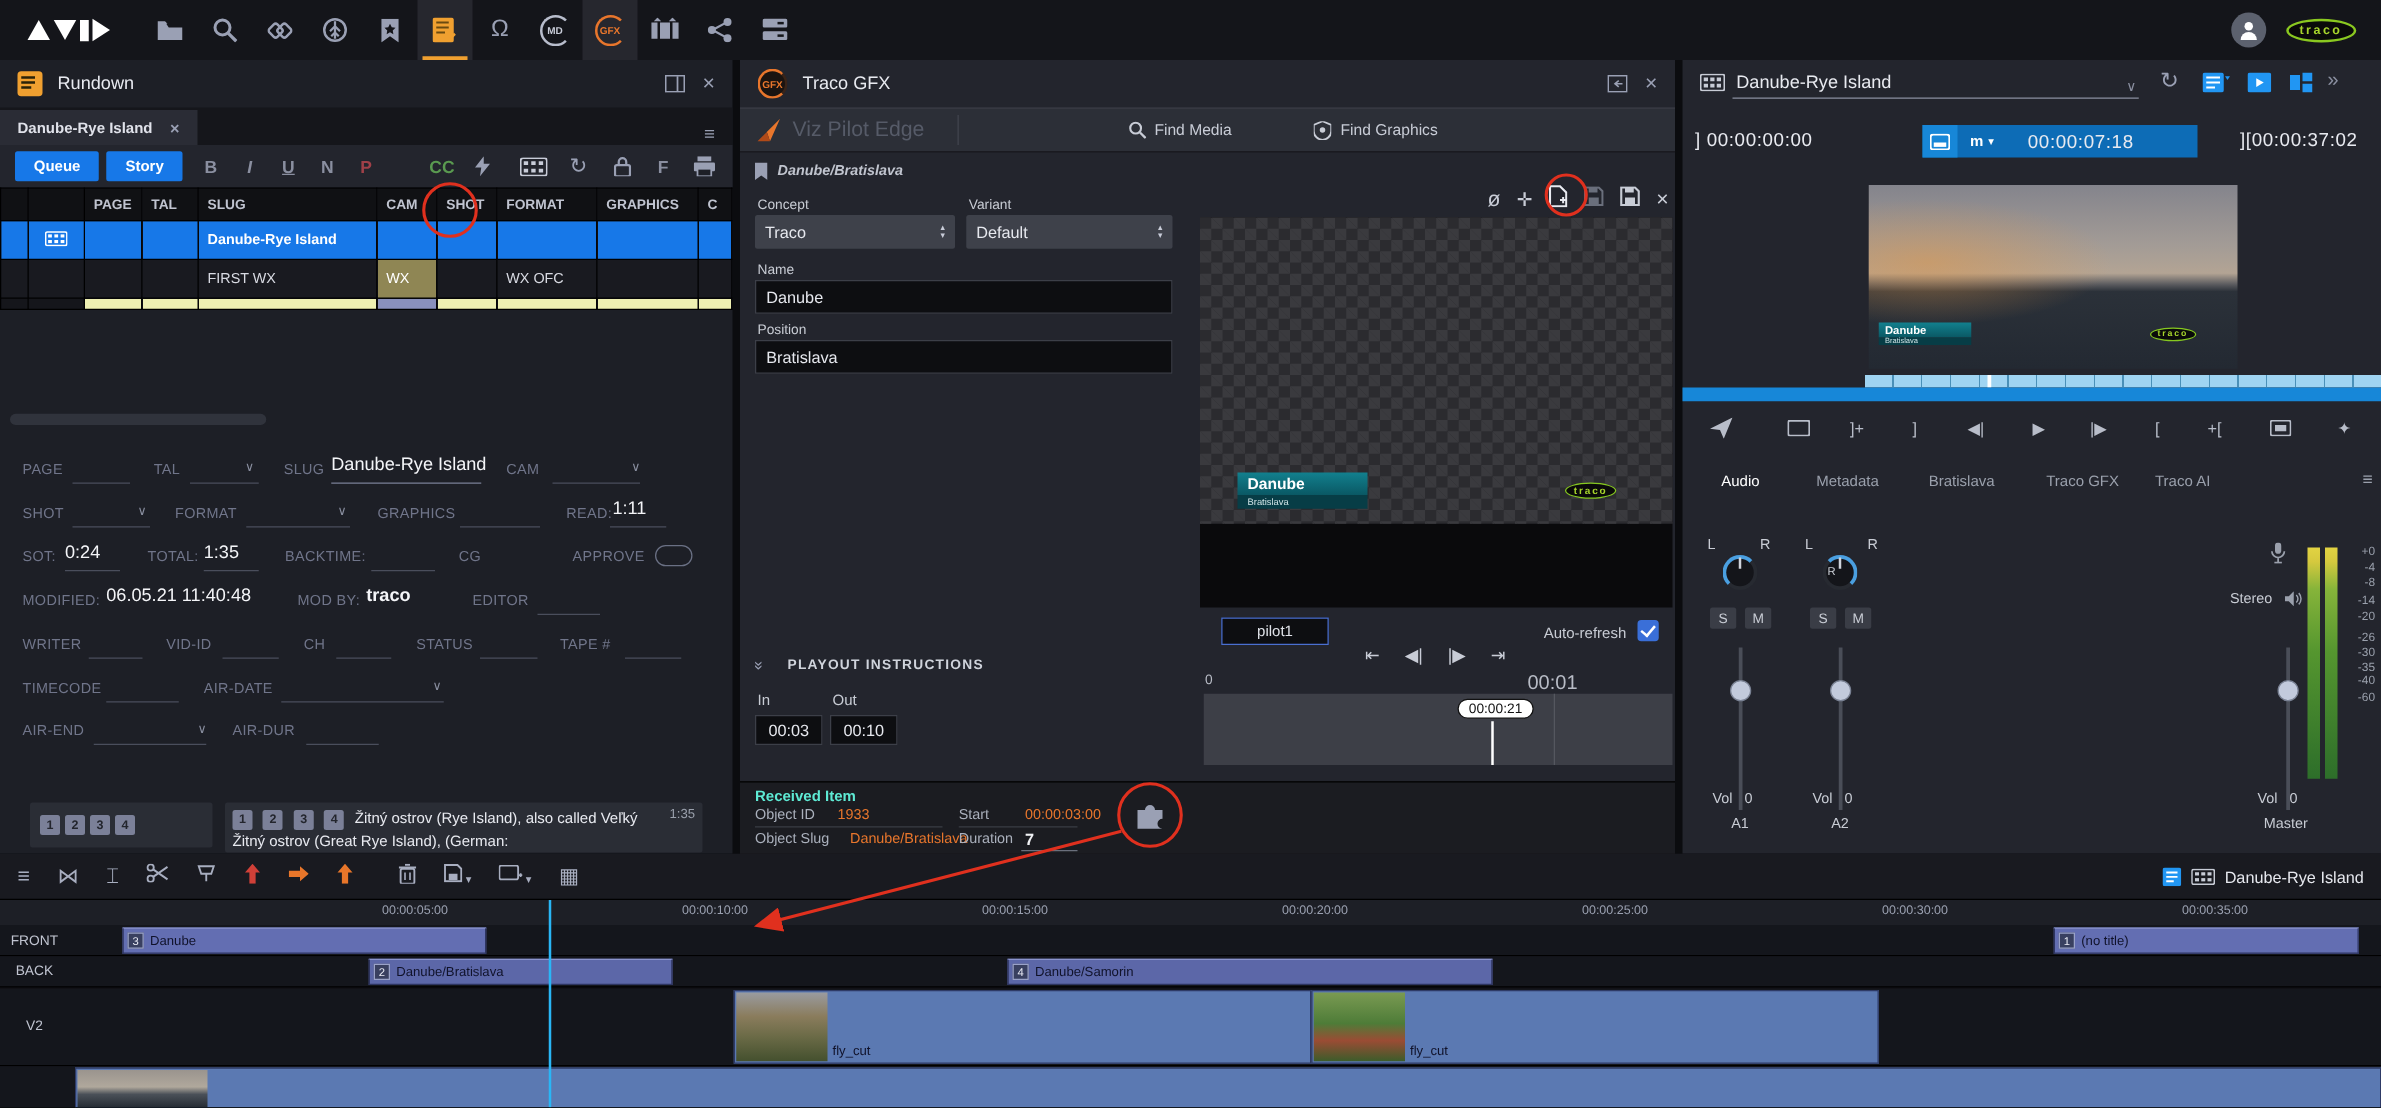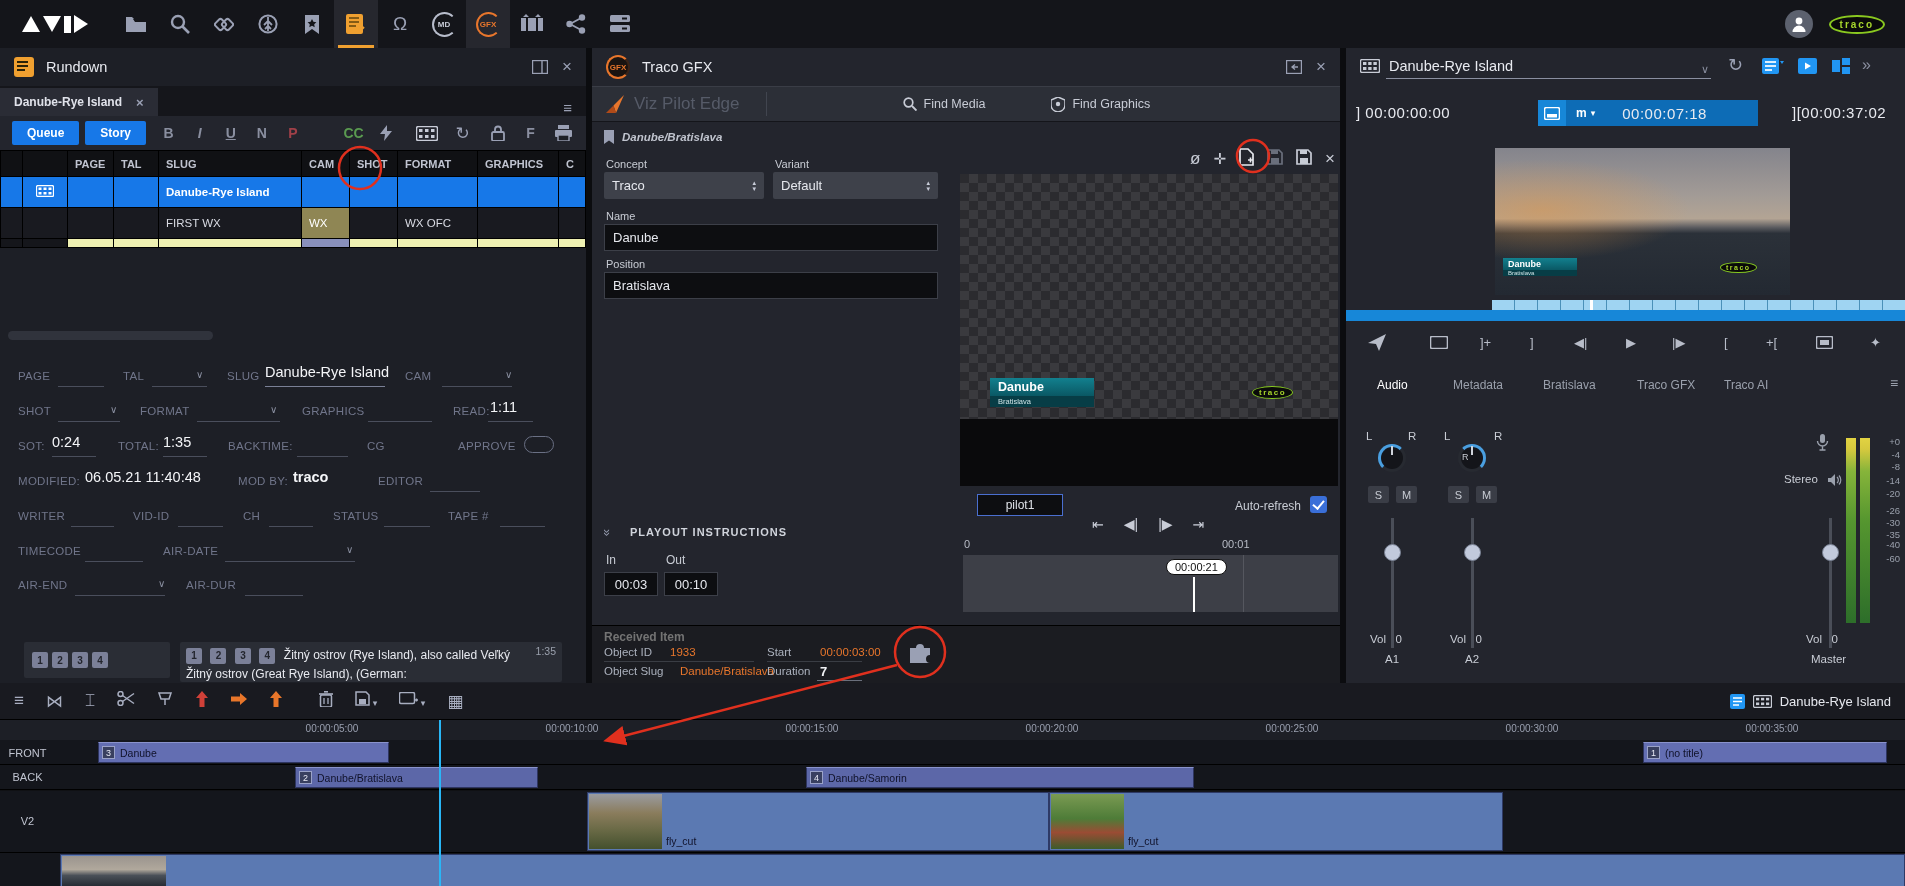--- a/index.html
+++ b/index.html
@@ -570,40 +570,40 @@
     <span class="checkbox" style="position:absolute;left:718px;top:448px;"></span>
 
     <div class="transport" style="left:500px;top:468px;">
       <span>⇤</span>
       <span>◀|</span>
       <span>|▶</span>
       <span>⇥</span>
     </div>
 
     <span style="position:absolute;left:372px;top:490px;font-size:11px;color:#b8bcc6;">0</span>
-    <span style="position:absolute;left:630px;top:490px;font-size:11px;color:#b8bcc6;">00:01</span>
+    <span style="position:absolute;left:630px;top:490px;font-size:16px;color:#b8bcc6;">00:01</span>
     <div class="scrub" style="left:371px;top:507px;width:375px;height:57px;">
       <div style="position:absolute;left:280px;top:0;width:1px;height:57px;background:#55575f;"></div>
       <div class="marker" style="left:203px;top:4px;"><span>00:00:21</span></div>
       <div style="position:absolute;left:230px;top:22px;width:2px;height:35px;background:#fff;"></div>
     </div>
 
     <span style="position:absolute;left:12px;top:477px;color:#9aa0b4;font-size:13px;display:inline-block;transform:rotate(90deg);">»</span>
     <span style="position:absolute;left:38px;top:478px;font-size:11px;font-weight:bold;letter-spacing:1px;color:#d0d4dc;">PLAYOUT INSTRUCTIONS</span>
     <span class="flbl" style="left:14px;top:505px;font-size:12px;">In</span>
     <span class="flbl" style="left:74px;top:505px;font-size:12px;">Out</span>
     <div class="ginput" style="left:12px;top:524px;width:54px;height:24px;justify-content:center;">
         <span>00:03</span>
       </div>
     <div class="ginput" style="left:72px;top:524px;width:54px;height:24px;justify-content:center;">
         <span>00:10</span>
       </div>
 
     <div class="rcv">
-      <span style="position:absolute;left:12px;top:4px;font-size:12px;font-weight:bold;color:#737373;">Received Item</span>
+      <span style="position:absolute;left:12px;top:4px;font-size:12px;font-weight:bold;color:#5eead4;">Received Item</span>
       <span class="rcv-lbl" style="left:12px;top:20px;">Object ID</span>
       <span class="rcv-val" style="left:78px;top:20px;">1933</span>
       <span class="rcv-hr" style="left:12px;top:35px;width:150px;"></span>
       <span class="rcv-lbl" style="left:175px;top:20px;">Start</span>
       <span class="rcv-val" style="left:228px;top:20px;">00:00:03:00</span>
       <span class="rcv-hr" style="left:175px;top:35px;width:95px;"></span>
       <span class="rcv-lbl" style="left:12px;top:39px;">Object Slug</span>
       <span class="rcv-val" style="left:88px;top:39px;">Danube/Bratislava</span>
       <span class="rcv-lbl" style="left:175px;top:39px;text-align:center;">Duration</span>
       <span class="rcv-val" style="left:228px;top:38px;color:#f0f1f4;font-weight:bold;font-size:13px;">7</span>

